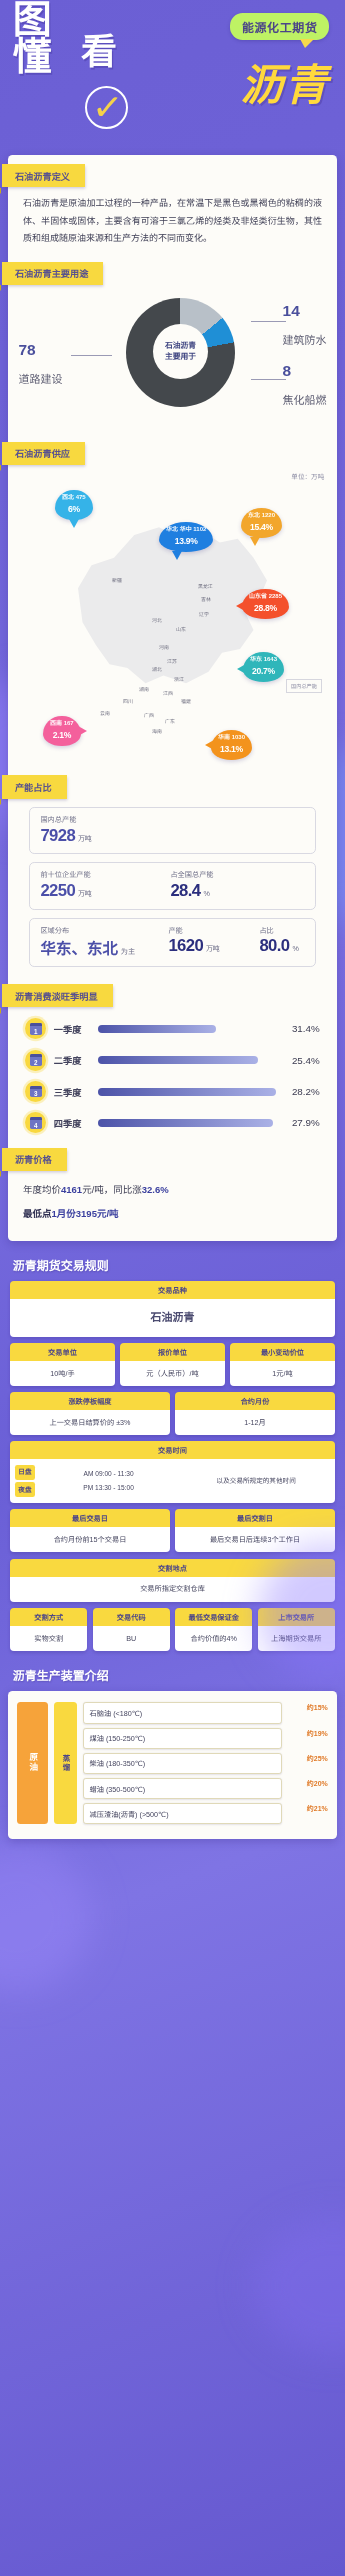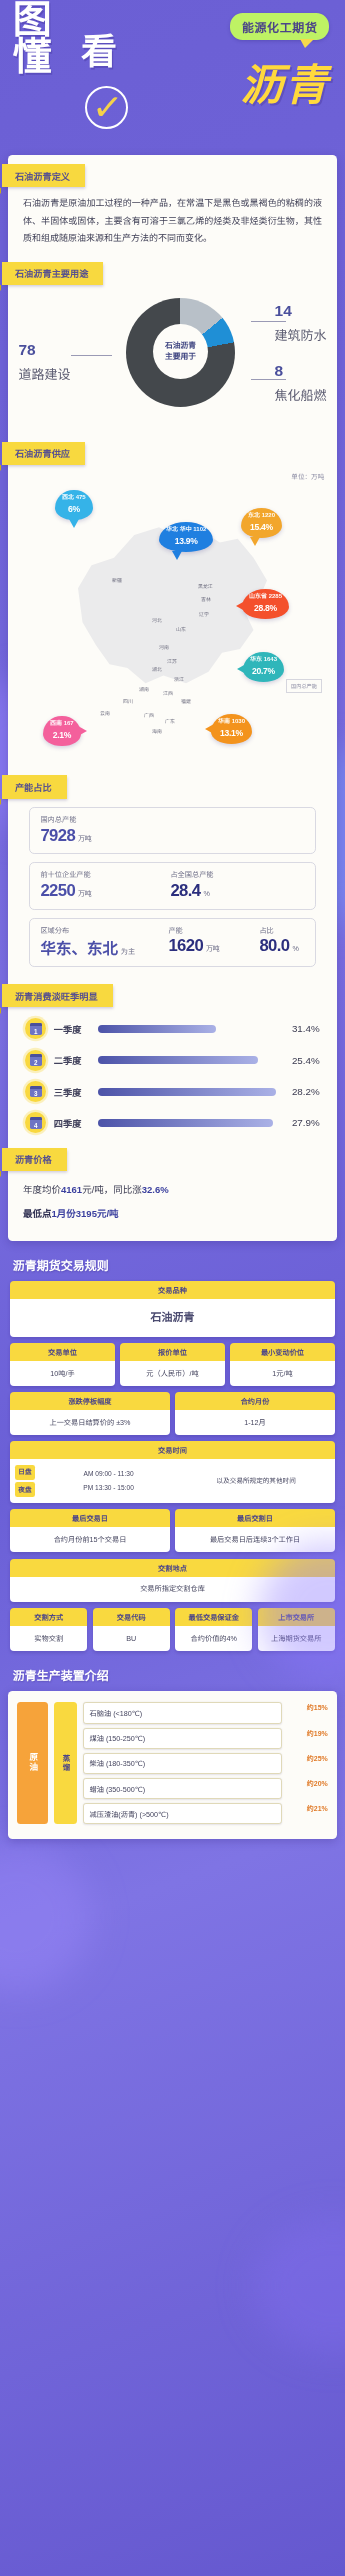--- a/index.html
+++ b/index.html
@@ -57,21 +57,21 @@
       #1f8fd6 50.4deg 79.2deg,
       #44484c 79.2deg 360deg);
   }
   .donut-hole { position:absolute; left:145px; top:36px; width:55px;height:55px; border-radius:50%;
     background:#fdfcf8; display:flex; flex-direction:column; align-items:center; justify-content:center;
     font-size:7.8px; font-weight:bold; color:#3e4480; line-height:1.35; text-align:center;}
   .pct-l { position:absolute; left:10.4px; top:53px; text-align:left; }
   .pct-r1 { position:absolute; right:10.4px; top:14px; text-align:left; }
   .pct-r2 { position:absolute; right:10.4px; top:74px; text-align:left; }
   .pct-num { font-size:15.5px; font-weight:bold; color:#4a4f9c; }
-  .pct-lab { font-size:13px; color:#5d5d72; margin-top:5px; }
+  .pct-lab { font-size:11px; color:#5d5d72; margin-top:11px; }
   .lead { position:absolute; height:0.6px; background:#9a9ab5; }
   .lead1 { left:63px; top:67px; width:41px; }
   .lead2 { right:51px; top:33px; width:35px; }
   .lead3 { right:51px; top:91px; width:35px; }
 
   
   .map-wrap { position:relative; height:299px; margin-top:2.3px; }
   .map-unit { position:absolute; right:12.7px; top:3.5px; font-size:6.6px; color:#8b8ba3; }
   .map-shape { position:absolute; left:52px; top:45px; width:225px; height:190px;
     background:#ebebec; border:0.6px solid #c8c8cf;
@@ -90,21 +90,21 @@
   .mk-xb { left:47px; top:23px; background:#35b3e8; }
   .mk-xb:after { left:14px; bottom:-8px; border-left:5.2px solid transparent; border-right:5.2px solid transparent; border-top:9.2px solid #35b3e8;}
   .mk-hbhz { left:151px; top:55px; background:#1f7fe0; }
   .mk-hbhz:after { left:12.7px; bottom:-8px; border-left:5.2px solid transparent; border-right:5.2px solid transparent; border-top:9.2px solid #1f7fe0;}
   .mk-db { left:233px; top:41px; background:#f2a62c; }
   .mk-db:after { left:9.2px; bottom:-8px; border-left:5.2px solid transparent; border-right:5.2px solid transparent; border-top:9.2px solid #f2a62c;}
   .mk-sd { left:234px; top:122px; background:#f4502c; }
   .mk-sd:after { left:-5.8px; bottom:8px; border-top:5.8px solid transparent; border-bottom:5.8px solid transparent; border-right:9.2px solid #f4502c;}
   .mk-hd { left:235px; top:185px; background:#2fb6ba; }
   .mk-hd:after { left:-5.8px; bottom:8px; border-top:5.8px solid transparent; border-bottom:5.8px solid transparent; border-right:9.2px solid #2fb6ba;}
-  .mk-hn { left:203px; top:247px; background:#f3931d; }
+  .mk-hn { left:203px; top:263px; background:#f3931d; }
   .mk-hn:after { left:-5.8px; bottom:10.4px; border-top:5.8px solid transparent; border-bottom:5.8px solid transparent; border-right:9.2px solid #f3931d;}
   .mk-xn { left:35px; top:249px; background:#f4609c; }
   .mk-xn:after { right:-5.8px; bottom:10.4px; border-top:5.8px solid transparent; border-bottom:5.8px solid transparent; border-left:9.2px solid #f4609c;}
   .map-legend { position:absolute; right:15px; top:212px; font-size:5.2px; color:#8b8ba3;
     border:0.6px solid #d6d6de; padding:2.3px 4px; }
 
   
   .capbox { border:0.6px solid #d9d9e2; border-radius:5.2px; margin:0 21px 8px; padding:6.3px 10.4px 7.5px;
     display:flex; gap:15px; }
   .capcell { flex:0 0 auto; }

